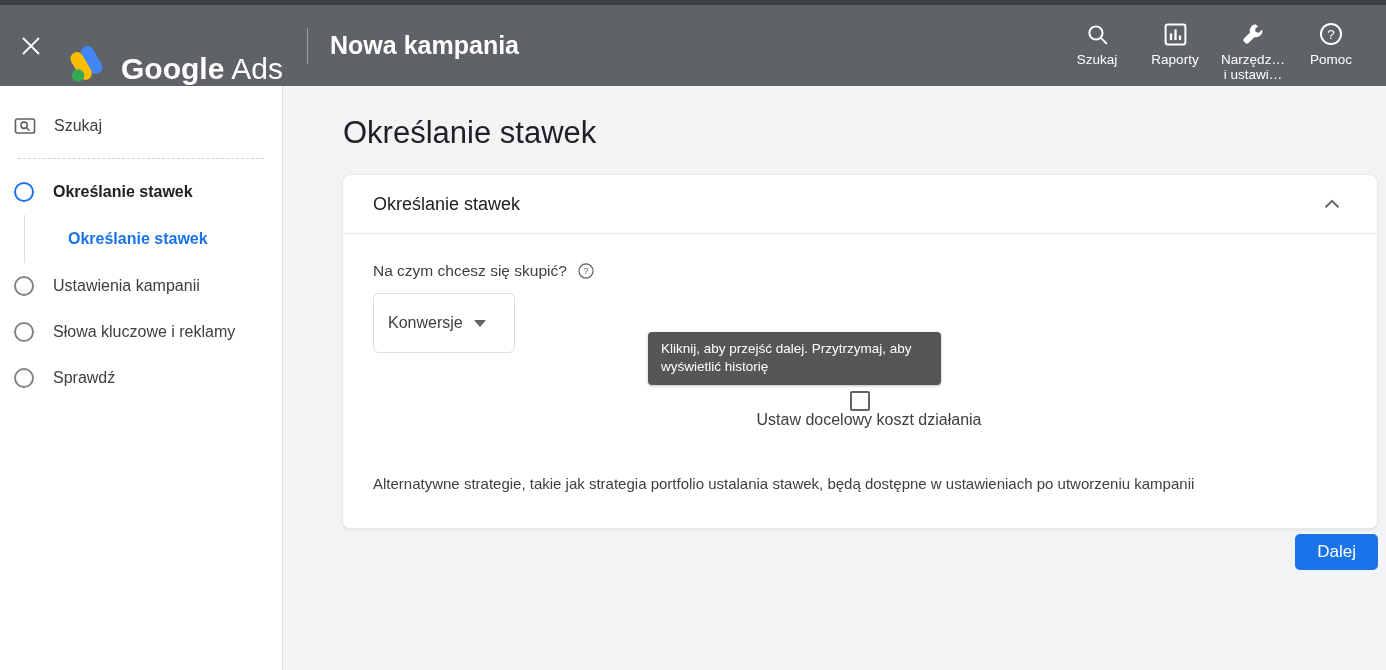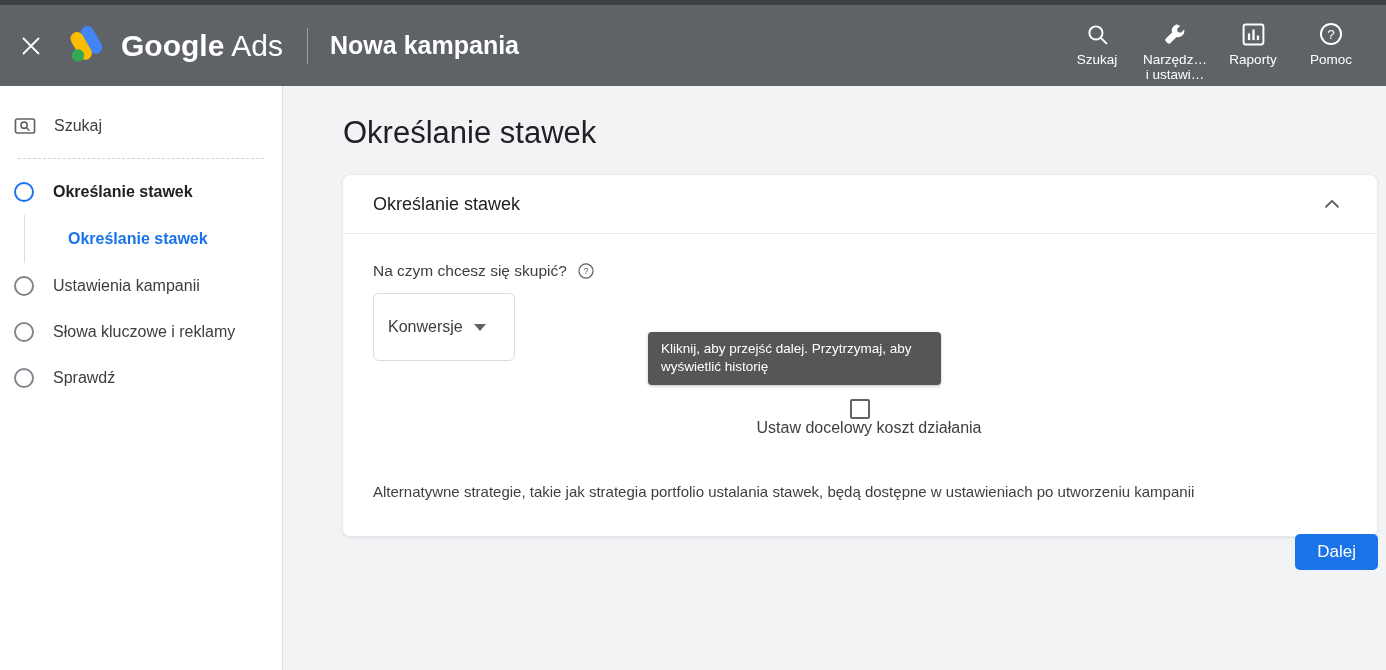--- a/index.html
+++ b/index.html
@@ -25,21 +25,21 @@
     display: flex; align-items: center;
   }
   .close-btn {
     width: 62px; height: 81px;
     display: flex; align-items: center; justify-content: center;
     cursor: pointer;
   }
   .close-btn svg { display: block; }
 
   .logo-wrap {
-    display: flex; align-items: center;
+    display: flex; align-items: flex-end;
     height: 81px;
     padding-left: 5px;
   }
   .ads-logo { width: 40px; height: 40px; display:block; }
   .brand-text {
     margin-left: 14px;
     font-size: 30px;
     color: #ffffff;
     letter-spacing: 0px;
     white-space: nowrap;
@@ -161,21 +161,21 @@
   .card-body { padding: 28px 30px 34px 30px; position: relative; }
 
   .field-label-row {
     display: flex; align-items: center;
     font-size: 15.5px; color: #3c4043;
   }
   .help-ico { margin-left: 10px; display: block; cursor: pointer; }
 
   .select-box {
     margin-top: 13px;
-    width: 142px; height: 68px;
+    width: 142px; height: 60px;
     border: 1px solid #dadce0;
     border-radius: 6px;
     display: flex; align-items: center;
     padding: 0 14px;
     cursor: pointer;
     background: #fff;
   }
   .select-value { font-size: 16px; color: #3c4043; }
   .select-caret {
     margin-left: 11px;
@@ -271,38 +271,38 @@
         <svg width="25" height="25" viewBox="0 0 24 24">
           <circle cx="10.5" cy="10.5" r="6.3" stroke="#ffffff" stroke-width="1.9" fill="none"></circle>
           <path d="M15.2 15.2 L20.5 20.5" stroke="#ffffff" stroke-width="1.9" stroke-linecap="round"></path>
         </svg>
       </span>
       <span class="lbl">Szukaj</span>
     </div>
 
     <div class="hdr-action">
       <span class="ico">
-        <svg width="26" height="26" viewBox="0 0 24 24">
-          <path d="M14.6 3.1a5.6 5.6 0 0 0-5.3 7.4L3.6 16.2a1.9 1.9 0 0 0 0 2.7l1.5 1.5a1.9 1.9 0 0 0 2.7 0l5.7-5.7a5.6 5.6 0 0 0 6.9-6.9l-3 3-2.9-.6-.6-2.9 3-3a5.6 5.6 0 0 0-2.3-.3z" fill="#ffffff"></path>
-        </svg>
-      </span>
-      <span class="lbl" style="white-space:pre-line;">Narzędz…
-i ustawi…</span>
-    </div>
-
-    <div class="hdr-action">
-      <span class="ico">
         <svg width="25" height="25" viewBox="0 0 24 24">
           <rect x="2.5" y="2.5" width="19" height="19" rx="2" stroke="#ffffff" stroke-width="1.9" fill="none"></rect>
           <rect x="6.6" y="11" width="2.2" height="6.4" fill="#ffffff"></rect>
           <rect x="10.9" y="7.2" width="2.2" height="10.2" fill="#ffffff"></rect>
           <rect x="15.2" y="13" width="2.2" height="4.4" fill="#ffffff"></rect>
         </svg>
       </span>
       <span class="lbl">Raporty</span>
+    </div>
+
+    <div class="hdr-action">
+      <span class="ico">
+        <svg width="26" height="26" viewBox="0 0 24 24">
+          <path d="M14.6 3.1a5.6 5.6 0 0 0-5.3 7.4L3.6 16.2a1.9 1.9 0 0 0 0 2.7l1.5 1.5a1.9 1.9 0 0 0 2.7 0l5.7-5.7a5.6 5.6 0 0 0 6.9-6.9l-3 3-2.9-.6-.6-2.9 3-3a5.6 5.6 0 0 0-2.3-.3z" fill="#ffffff"></path>
+        </svg>
+      </span>
+      <span class="lbl" style="white-space:pre-line;">Narzędz…
+i ustawi…</span>
     </div>
 
     <div class="hdr-action">
       <span class="ico">
         <svg width="26" height="26" viewBox="0 0 24 24">
           <circle cx="12" cy="12" r="9.3" stroke="#ffffff" stroke-width="1.8" fill="none"></circle>
           <text x="12" y="16.6" font-family="Liberation Sans, sans-serif" font-size="12.5" fill="#ffffff" text-anchor="middle">?</text>
         </svg>
       </span>
       <span class="lbl">Pomoc</span>

